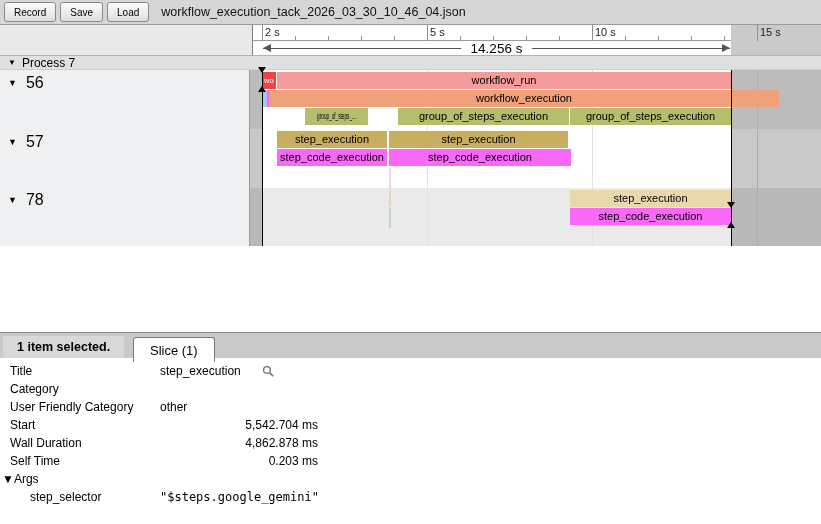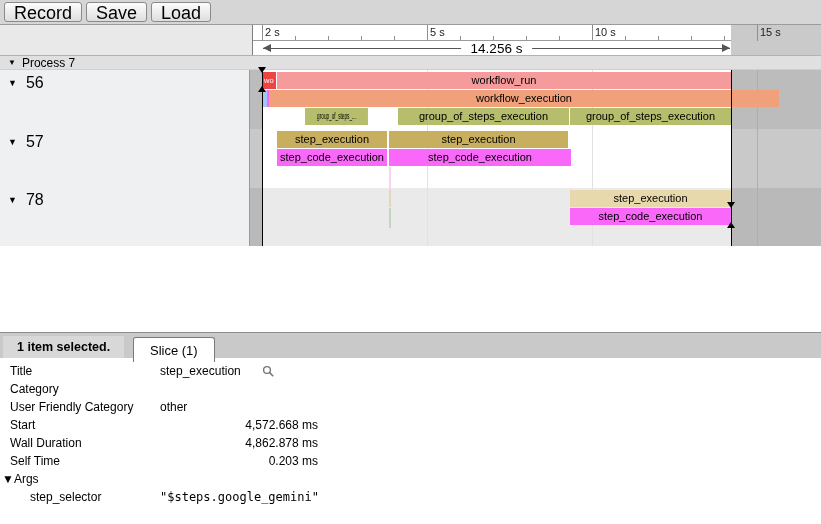--- a/index.html
+++ b/index.html
@@ -4,21 +4,21 @@
 <style>
   * { margin:0; padding:0; box-sizing:border-box; }
   html,body { width:821px; height:524px; overflow:hidden; background:#fff;
               font-family:"Liberation Sans", sans-serif; }
   #stage { position:relative; width:821px; height:524px; background:#fff; }
 
   
   .toolbar { position:absolute; left:0; top:0; width:821px; height:25px;
              background:#d6d6d6; border-bottom:1px solid #9b9b9b;
              display:flex; align-items:center; }
-  .tb-btn { height:20px; margin-left:4px; padding:0 9px; font-size:18px;
+  .tb-btn { height:20px; margin-left:4px; padding:0 9px; font-size:10px;
             background:linear-gradient(#fdfdfd,#dedede); border:1px solid #8a8a8a;
             border-radius:3px; color:#000; font-family:"Liberation Sans",sans-serif; }
   .tb-file { margin-left:12px; font-size:12.5px; color:#111; }
 
   
   .ruler-left-fill { position:absolute; left:0; top:25px; width:252px; height:30px; background:#e9e9e9; }
   .ruler { position:absolute; left:252px; top:25px; width:569px; height:30px; background:#cacaca; }
   .ruler-white { position:absolute; left:0; top:0; width:479px; height:30px; background:#fff; }
   .ruler-tickrow { position:absolute; left:0; top:0; width:569px; height:16px; border-bottom:1px solid #9a9a9a; }
   .tick-label { position:absolute; top:1px; font-size:11px; color:#222; }
@@ -92,20 +92,21 @@
 </style>
 </head>
 <body>
 
 <div id="stage">
 
   <div class="toolbar">
     <button class="tb-btn">Record</button>
     <button class="tb-btn">Save</button>
     <button class="tb-btn">Load</button>
+    <span class="tb-file">workflow_execution_tack_2026_03_30_10_46_04.json</span>
   </div>
 
   <div class="ruler-left-fill"></div>
   <div class="ruler">
     <div class="ruler-white"></div>
     <div class="ruler-tickrow" id="tickrow">
         <div class="tick-major" style="left: 10px;"></div>
         <div class="tick-label" style="left: 13px;">2 s</div>
         <div class="tick-major" style="left: 175px;"></div>
         <div class="tick-label" style="left: 178px;">5 s</div>
@@ -214,21 +215,21 @@
       </div>
       <div class="prop-row" style="top: 20px;">
         <div class="prop-label">Category</div>
       </div>
       <div class="prop-row" style="top: 38px;">
         <div class="prop-label">User Friendly Category</div>
         <div class="prop-value-left">other</div>
       </div>
       <div class="prop-row" style="top: 56px;">
         <div class="prop-label">Start</div>
-        <div class="prop-value-right">4,572.668 ms</div>
+        <div class="prop-value-right">5,542.704 ms</div>
       </div>
       <div class="prop-row" style="top: 74px;">
         <div class="prop-label">Wall Duration</div>
         <div class="prop-value-right">4,862.878 ms</div>
       </div>
       <div class="prop-row" style="top: 92px;">
         <div class="prop-label">Self Time</div>
         <div class="prop-value-right">0.203 ms</div>
       </div>
       <div class="prop-row" style="top: 110px;">

